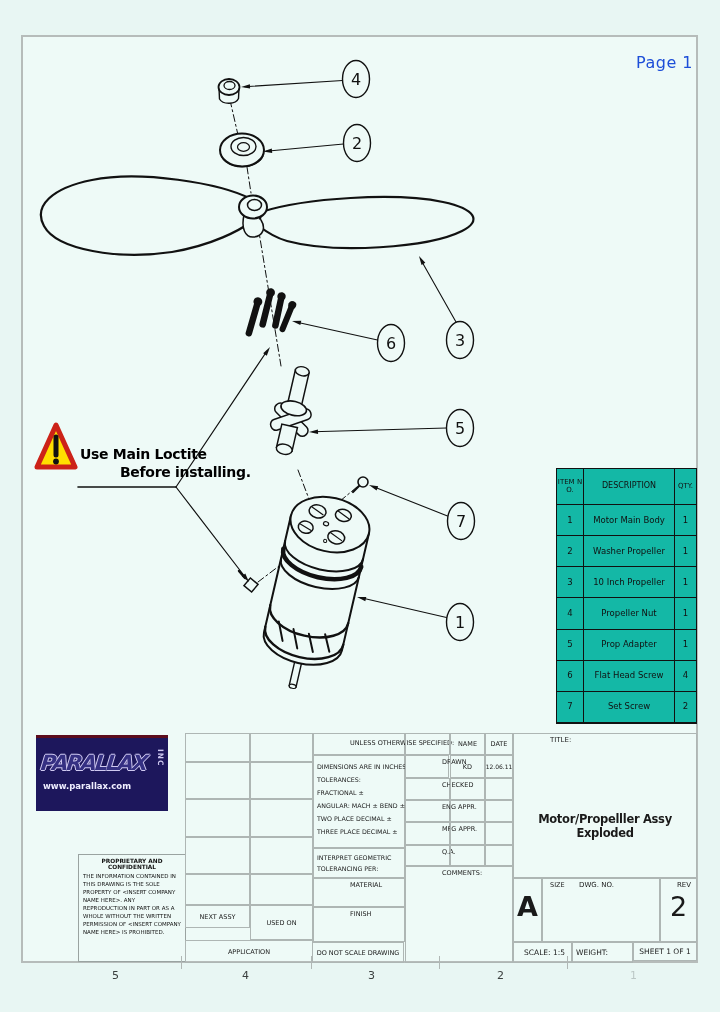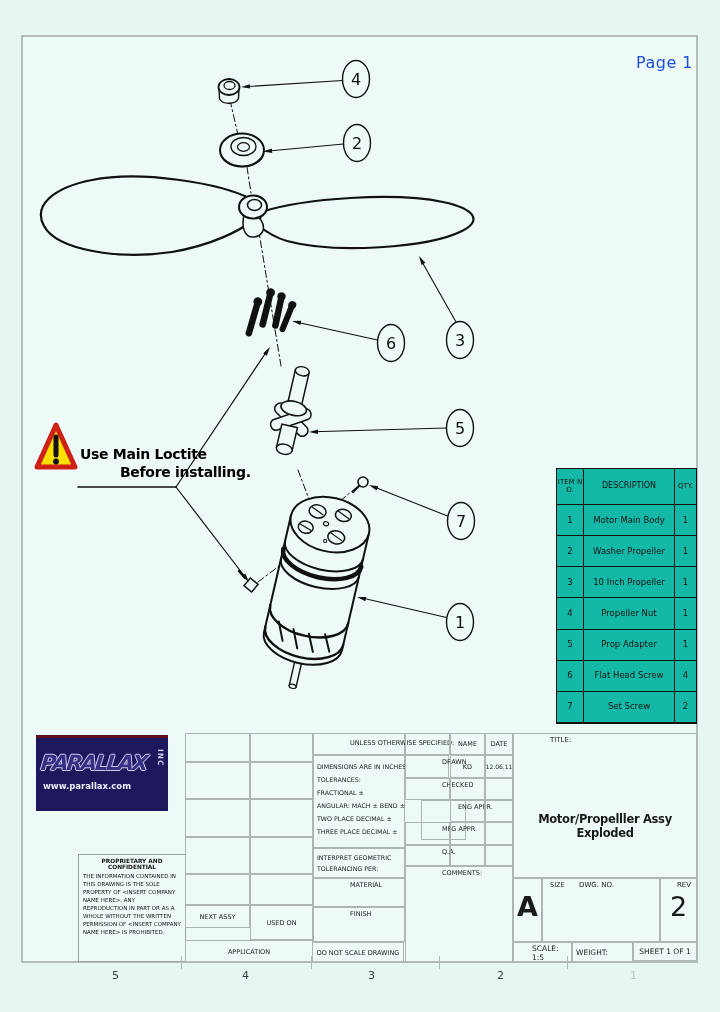--- a/index.html
+++ b/index.html
@@ -336,21 +336,21 @@
     </div>
   <div class="c ctr" style="left:265px;top:22px;width:35px;height:23px">KD</div>
   <div class="c ctr" style="left:300px;top:22px;width:28px;height:23px;font-size:6px">12.06.11</div>
 
   <div class="c" style="left:220px;top:45px;width:45px;height:22px">
       <span class="lbl">CHECKED</span>
     </div>
   <div class="c" style="left:265px;top:45px;width:35px;height:22px"></div>
   <div class="c" style="left:300px;top:45px;width:28px;height:22px"></div>
 
-  <div class="c" style="left:236px;top:67px;width:45px;height:40px">
+  <div class="c" style="left:220px;top:67px;width:45px;height:22px">
       <span class="lbl">ENG APPR.</span>
     </div>
   <div class="c" style="left:265px;top:67px;width:35px;height:22px"></div>
   <div class="c" style="left:300px;top:67px;width:28px;height:22px"></div>
 
   <div class="c" style="left:220px;top:89px;width:45px;height:23px">
       <span class="lbl">MFG APPR.</span>
     </div>
   <div class="c" style="left:265px;top:89px;width:35px;height:23px"></div>
   <div class="c" style="left:300px;top:89px;width:28px;height:23px"></div>
@@ -373,21 +373,21 @@
     <span class="lbl">SIZE</span>
     <div class="big-letter" style="font-weight:bold">A</div>
   </div>
   <div class="c" style="left:357px;top:145px;width:118px;height:64px">
     <span class="lbl" style="font-size:7px">DWG. NO.</span>
   </div>
   <div class="c" style="left:475px;top:145px;width:37px;height:64px">
     <span class="lbl" style="left:auto;right:5px;font-size:7px">REV</span>
     <div class="big-letter">2</div>
   </div>
-  <div class="c" style="left:328px;top:209px;width:59px;height:21px;font-size:7.5px;display:flex;align-items:center;padding-left:18px">SCALE: 1:5</div>
+  <div class="c" style="left:328px;top:209px;width:59px;height:21px;font-size:7.5px;display:flex;align-items:center;padding-left:10px">SCALE: 1:5</div>
   <div class="c" style="left:387px;top:209px;width:61px;height:21px;font-size:7.5px;display:flex;align-items:center;padding-left:3px">WEIGHT:</div>
   <div class="c ctr" style="left:448px;top:209px;width:64px;height:19px;font-size:7.5px">SHEET 1 OF 1</div>
 </div>
 
 <div class="abs ztick" style="left:181px"></div>
 <div class="abs ztick" style="left:311px"></div>
 <div class="abs ztick" style="left:439px"></div>
 <div class="abs ztick" style="left:567px"></div>
 <div class="abs znum" style="left:112px">5</div>
 <div class="abs znum" style="left:242px">4</div>

